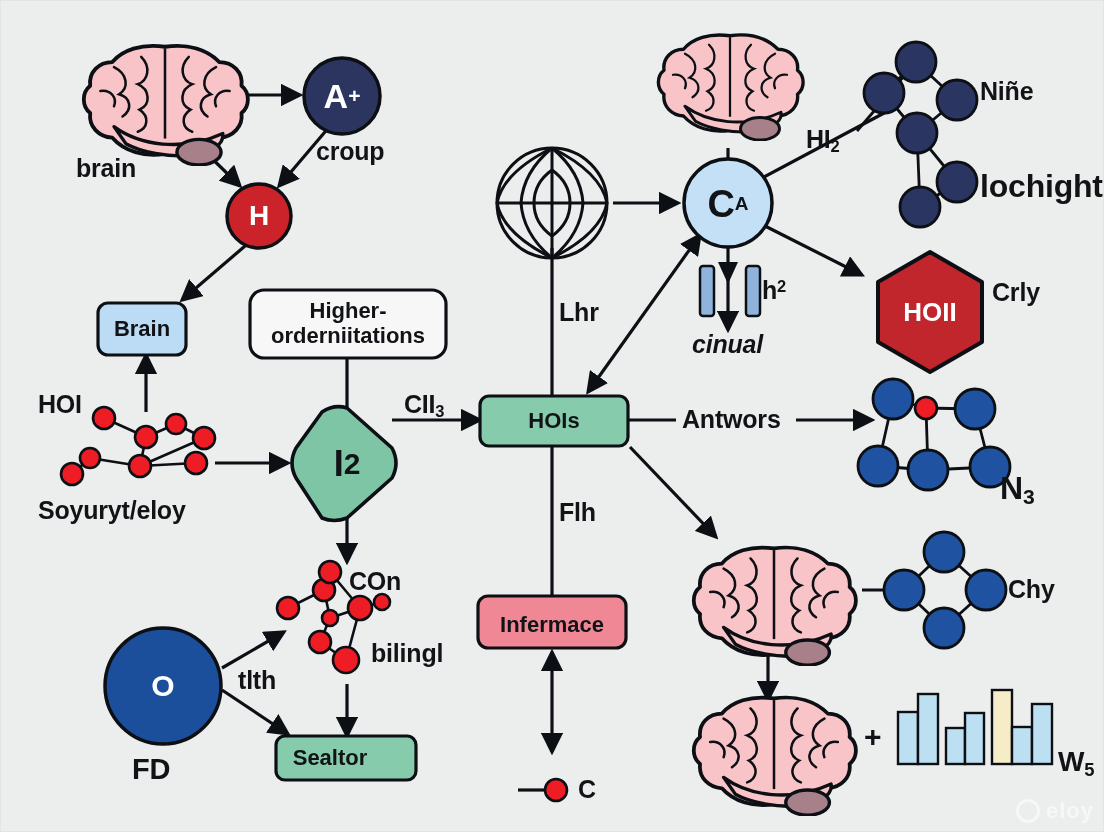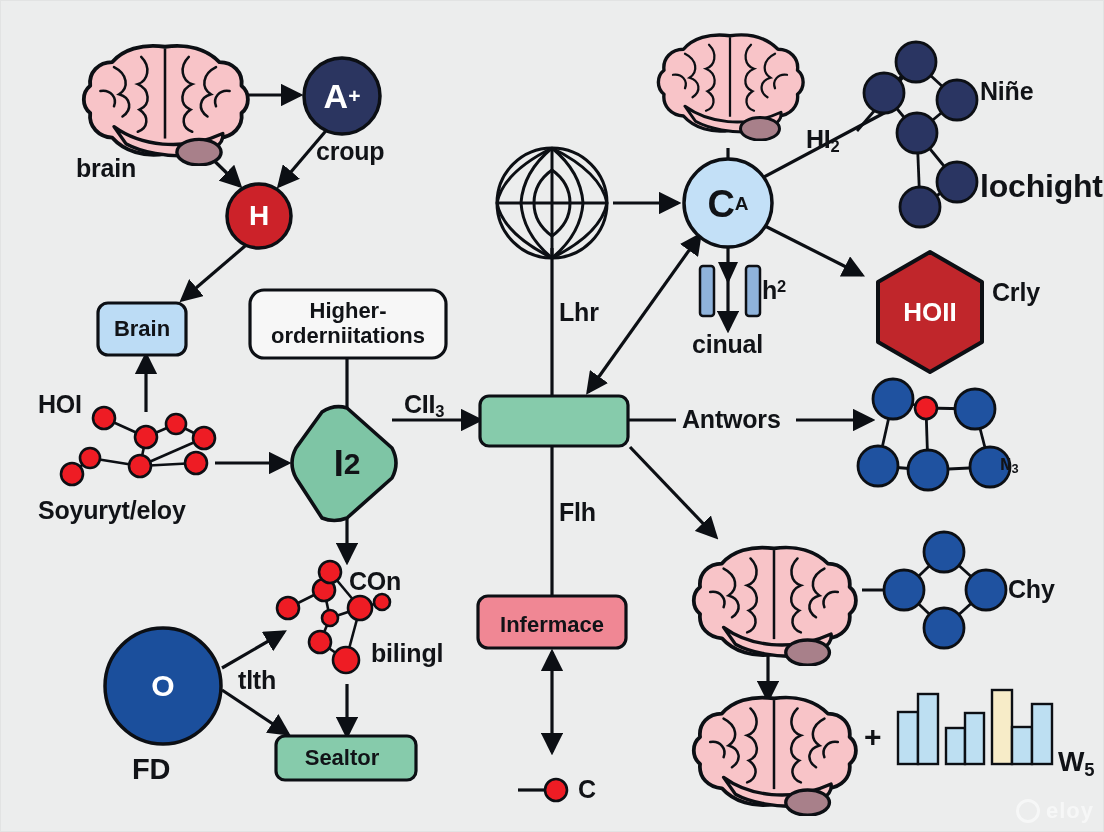--- a/index.html
+++ b/index.html
@@ -312,27 +312,28 @@
     <span>orderniitations</span>
   </div>
 
   <div class="nodetext" style="left:310px;top:436px;width:74px;height:56px;font-size:36px;color:#111317;">
     <span>I</span>
       <sub>2</sub>
   </div>
 
   <div class="nodetext" style="left:131px;top:662px;width:64px;height:48px;font-size:30px;">O</div>
 
-  <div class="boxtext" style="left:272px;top:736px;width:140px;height:44px;font-size:22px;">Sealtor</div>
+  <div class="boxtext" style="left:260px;top:736px;width:140px;height:44px;font-size:22px;">Sealtor</div>
 
   <div class="nodetext" style="left:692px;top:176px;width:72px;height:56px;font-size:38px;color:#111317;">
     <span>C</span>
       <sup style="font-size:0.5em;vertical-align:0.7em;">A</sup>
   </div>
 
+  <div class="boxtext" style="left:480px;top:396px;width:148px;height:50px;font-size:22px;">HOIs</div>
 
   <div class="boxtext" style="left:478px;top:596px;width:148px;height:58px;font-size:22px;">Infermace</div>
 
   <div class="nodetext" style="left:878px;top:286px;width:104px;height:52px;font-size:26px;">HOII</div>
 
   <div class="lbl" style="left:76px;top:156px;font-size:25px;">brain</div>
 
   <div class="lbl" style="left:316px;top:139px;font-size:25px;">croup</div>
 
   <div class="lbl" style="left:38px;top:392px;font-size:25px;">HOI</div>
@@ -362,25 +363,25 @@
   <div class="lbl" style="left:980px;top:79px;font-size:25px;">Niñe</div>
 
   <div class="lbl" style="left:980px;top:170px;font-size:32px;">lochight</div>
 
   <div class="lbl" style="left:992px;top:280px;font-size:25px;">Crly</div>
 
   <div class="lbl" style="left:762px;top:278px;font-size:25px;">
     <span>h</span><sup style="font-size:0.66em;vertical-align:0.45em;">2</sup>
   </div>
 
-  <div class="lbl" style="left:692px;top:332px;font-size:25px;">cinual</div>
+  <div class="lbl" style="left:692px;top:332px;font-size:25px;font-style:italic;">cinual</div>
 
   <div class="lbl" style="left:682px;top:407px;font-size:25px;">Antwors</div>
 
-  <div class="lbl" style="left:1000px;top:456px;font-size:19px;font-family:Liberation Mono, monospace;">
+  <div class="lbl" style="left:1000px;top:472px;font-size:32px;">
     <span>N</span><sub>3</sub>
   </div>
 
   <div class="lbl" style="left:1008px;top:577px;font-size:25px;">Chy</div>
 
   <div class="lbl" style="left:864px;top:722px;font-size:30px;">+</div>
 
   <div class="lbl" style="left:1058px;top:716px;font-size:28px;margin-top:32px;">
     <span>W</span><sub>5</sub>
   </div>

